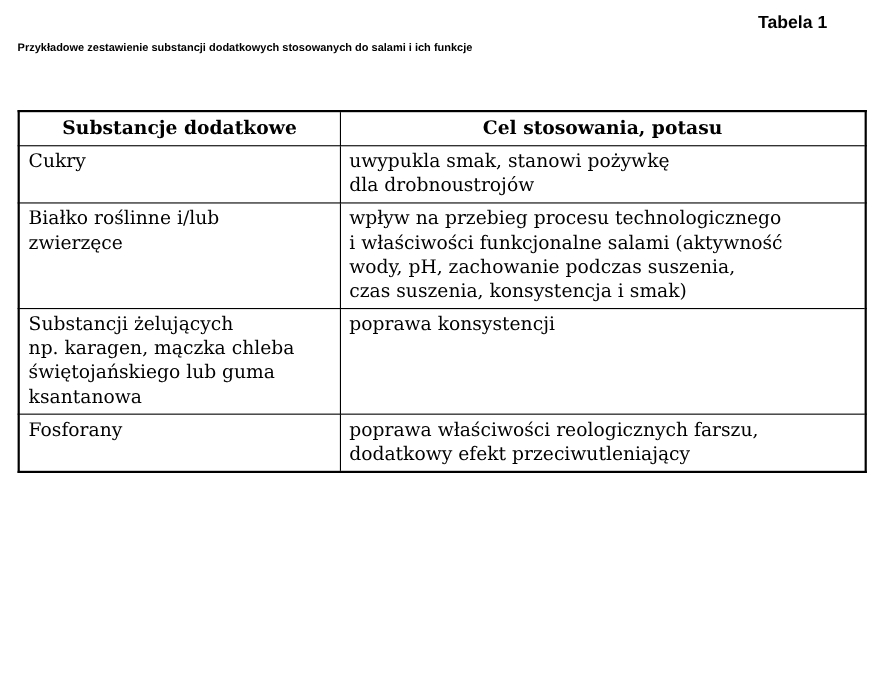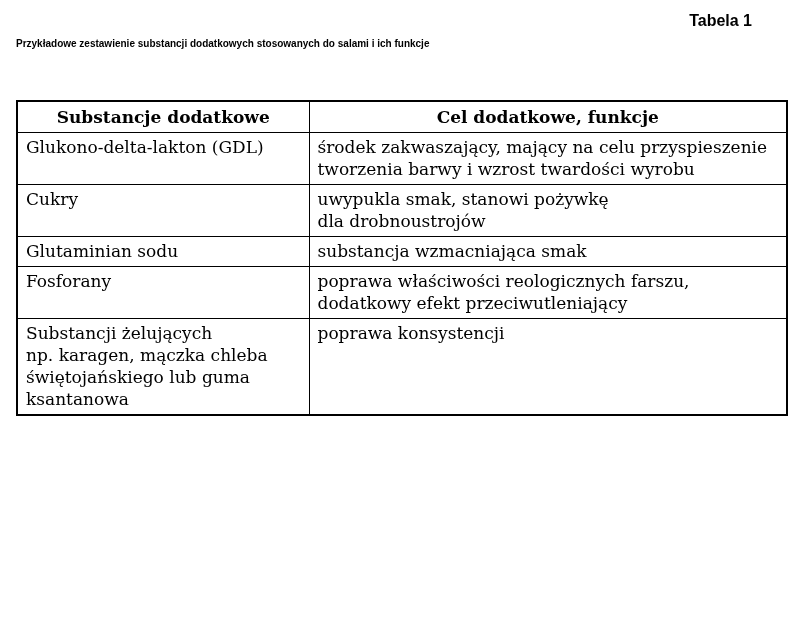--- a/index.html
+++ b/index.html
@@ -85,48 +85,47 @@
   <div class="caption">Przykładowe zestawienie substancji dodatkowych stosowanych do salami i ich funkcje</div>
 
   <table class="additives">
     <colgroup>
       <col class="c1">
       <col class="c2">
     </colgroup>
     <thead>
       <tr>
         <th>Substancje dodatkowe</th>
-        <th>Cel dodatkowe, funkcje</th>
+        <th>Cel stosowania, potasu</th>
       </tr>
     </thead>
     <tbody>
-      <tr>
-        <td>Glukono-delta-lakton (GDL)</td>
-        <td>środek zakwaszający, mający na celu przyspieszenie
-tworzenia barwy i wzrost twardości wyrobu</td>
-      </tr>
       <tr>
         <td>Cukry</td>
         <td>uwypukla smak, stanowi pożywkę
 dla drobnoustrojów</td>
       </tr>
       <tr>
-        <td>Glutaminian sodu</td>
-        <td>substancja wzmacniająca smak</td>
-      </tr>
-      <tr>
-        <td>Fosforany</td>
-        <td>poprawa właściwości reologicznych farszu,
-dodatkowy efekt przeciwutleniający</td>
+        <td>Białko roślinne i/lub
+zwierzęce</td>
+        <td>wpływ na przebieg procesu technologicznego
+i właściwości funkcjonalne salami (aktywność
+wody, pH, zachowanie podczas suszenia,
+czas suszenia, konsystencja i smak)</td>
       </tr>
       <tr>
         <td>Substancji żelujących
 np. karagen, mączka chleba
 świętojańskiego lub guma
 ksantanowa</td>
         <td>poprawa konsystencji</td>
+      </tr>
+      <tr>
+        <td>Fosforany</td>
+        <td>poprawa właściwości reologicznych farszu,
+dodatkowy efekt przeciwutleniający</td>
       </tr>
     </tbody>
   </table>
 
   <div class="watermark">wedlinydomowe.pl</div>
 
 </div>
 
 </body></html>

